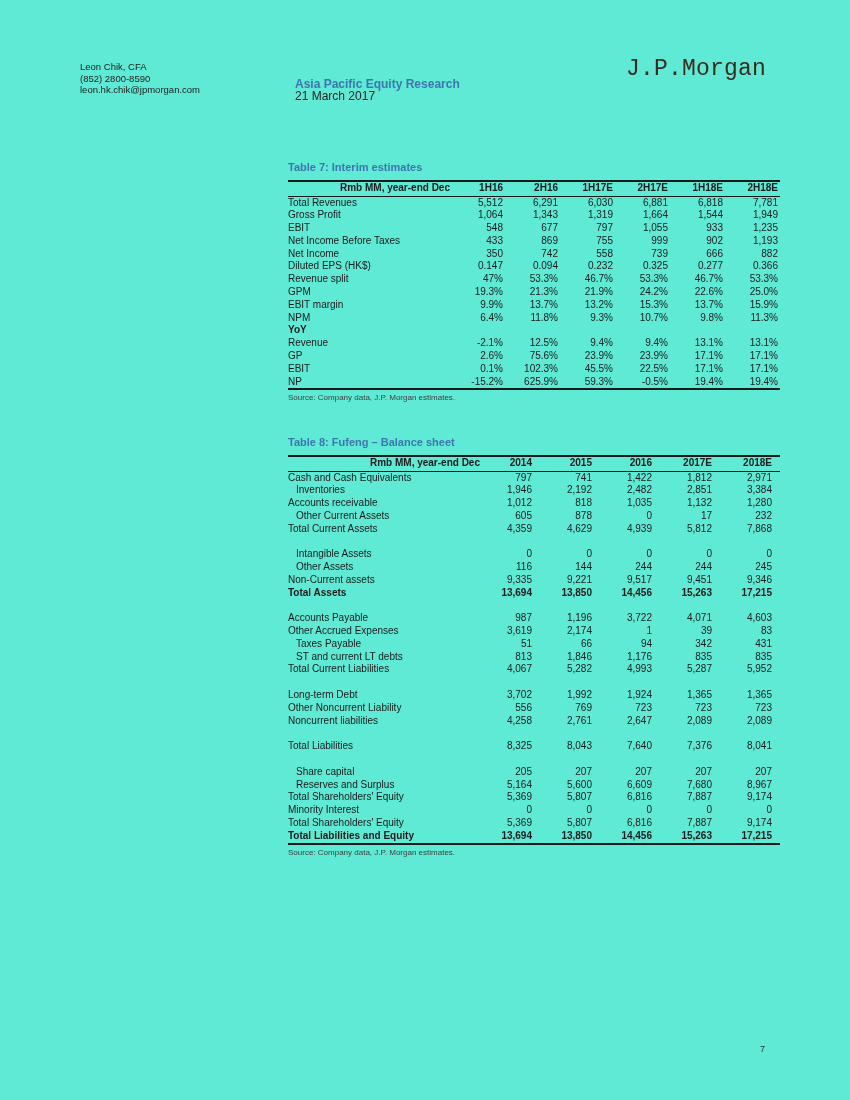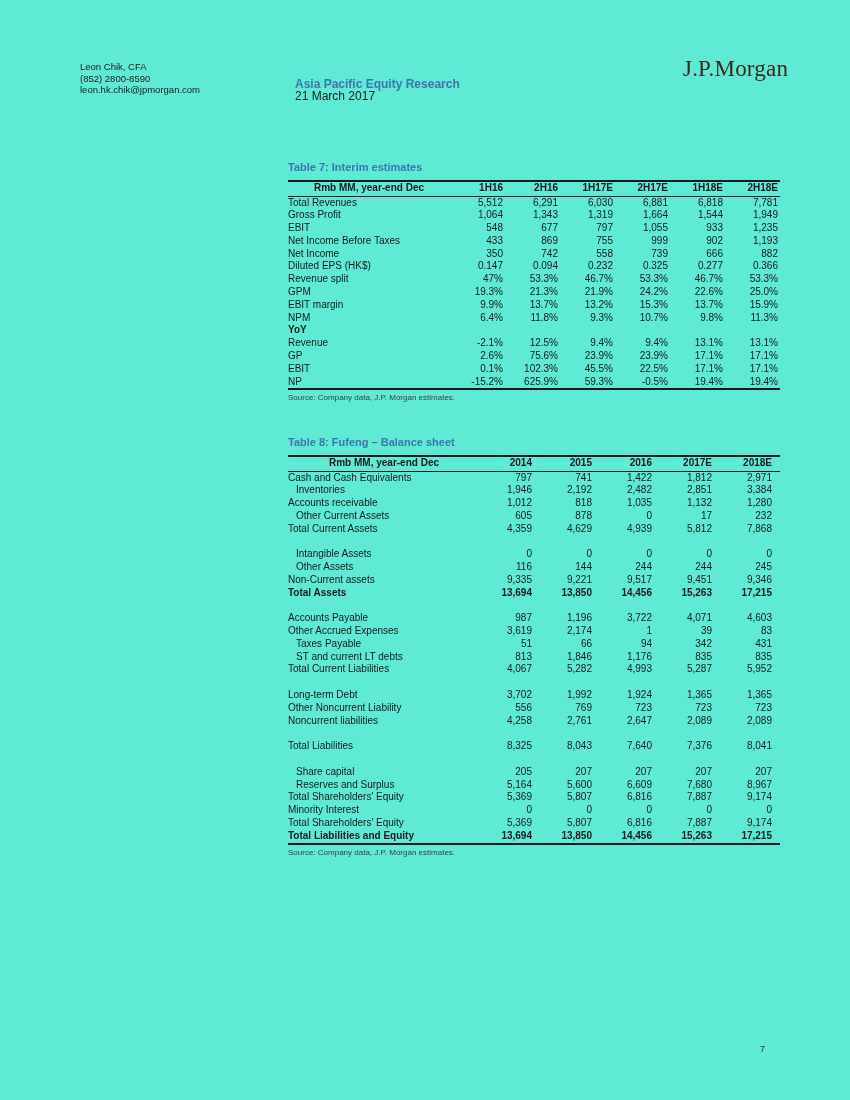--- a/index.html
+++ b/index.html
@@ -12,40 +12,40 @@
     margin: 0 auto;
     overflow: hidden;
   }
 
   
   .author-block { position:absolute; left:80px; top:61px; font-size:9.5px; line-height:11.5px; color:#222; }
   .center-block { position:absolute; left:295px; top:79px; font-size:12px; line-height:11.5px; }
   .division { color:#3d76ae; font-weight:bold; }
   .report-date { color:#222; }
   .logo {
-    position:absolute; left:683px; top:56px; width:105px;
-    font-family:Liberation Serif, serif;
+    position:absolute; left:626px; top:56px; width:105px;
+    font-family:Liberation Mono, monospace;
     font-size:23px; color:#3b2a1d; letter-spacing:0.2px;
     text-align:center; white-space:nowrap;
   }
 
   
   .table-block { position:absolute; left:288px; width:492px; }
   .tb7 { top:161px; }
   .tb8 { top:436px; }
   .table-title { font-size:11px; font-weight:bold; color:#3d76ae; margin:0 0 7px 0; }
   table.fin {
     border-collapse: collapse; table-layout: fixed; width: 492px;
     font-size: 10px; line-height: 12.8px;
     border-top: 2px solid #1a1a1a;
     border-bottom: 2px solid #1a1a1a;
   }
   table.fin th, table.fin td { padding:0; height:12.8px; overflow:hidden; white-space:nowrap; }
   table.fin thead th { border-bottom:1px solid #1a1a1a; font-weight:bold; height:13.5px; }
-  th.lblh { text-align:center; padding-left:4px;margin-left:28px; }
+  th.lblh { text-align:right; padding-left:4px;margin-left:28px; }
   th.numh, td.num { text-align:right; }
   td.lbl { text-align:left; padding-left:4px; }
   td.lbl.ind { padding-left:8px;margin-left:48px; }
   tr.section td.lbl { font-weight:bold; }
   tr.bold td { font-weight:bold; }
   .tb7 th.numh, .tb7 td.num { padding-right:2px; }
   .tb8 th.numh, .tb8 td.num { padding-right:8px; }
   .source-note { font-size:8px; color:#3f3f3f; margin-top:3px; }
 
   .page-number { position:absolute; left:760px; top:1044px; font-size:9px; color:#333; }

